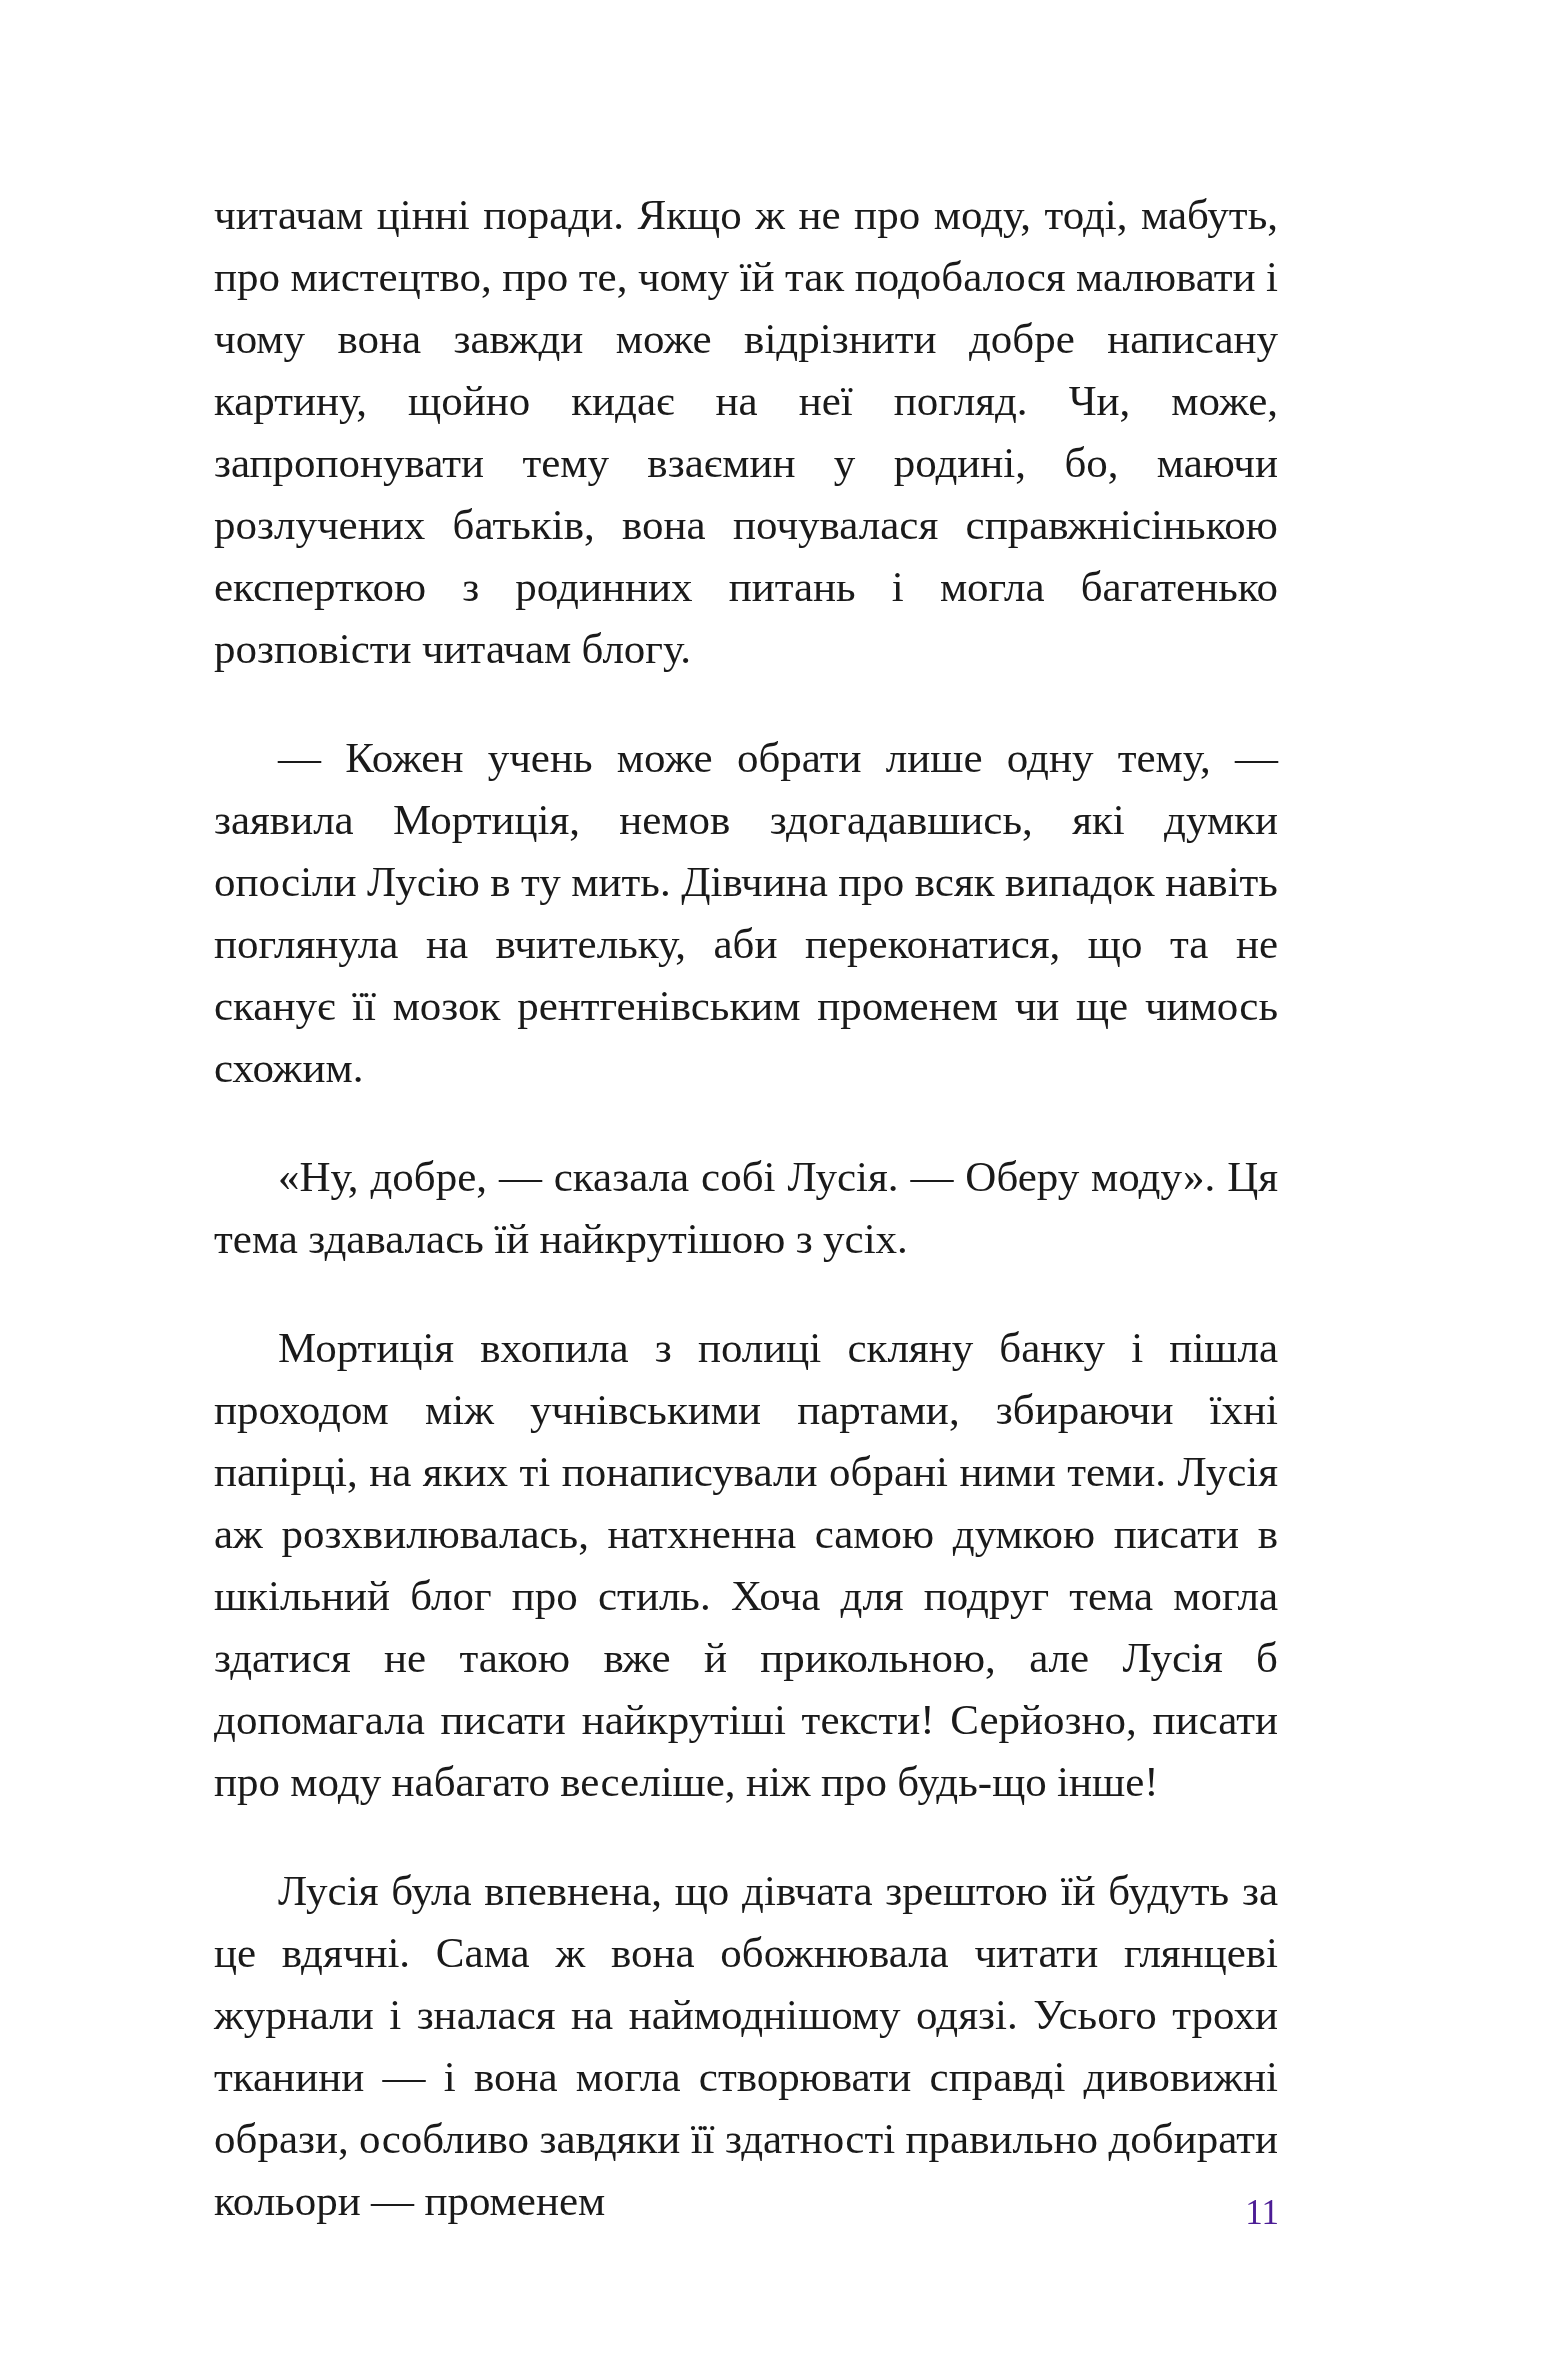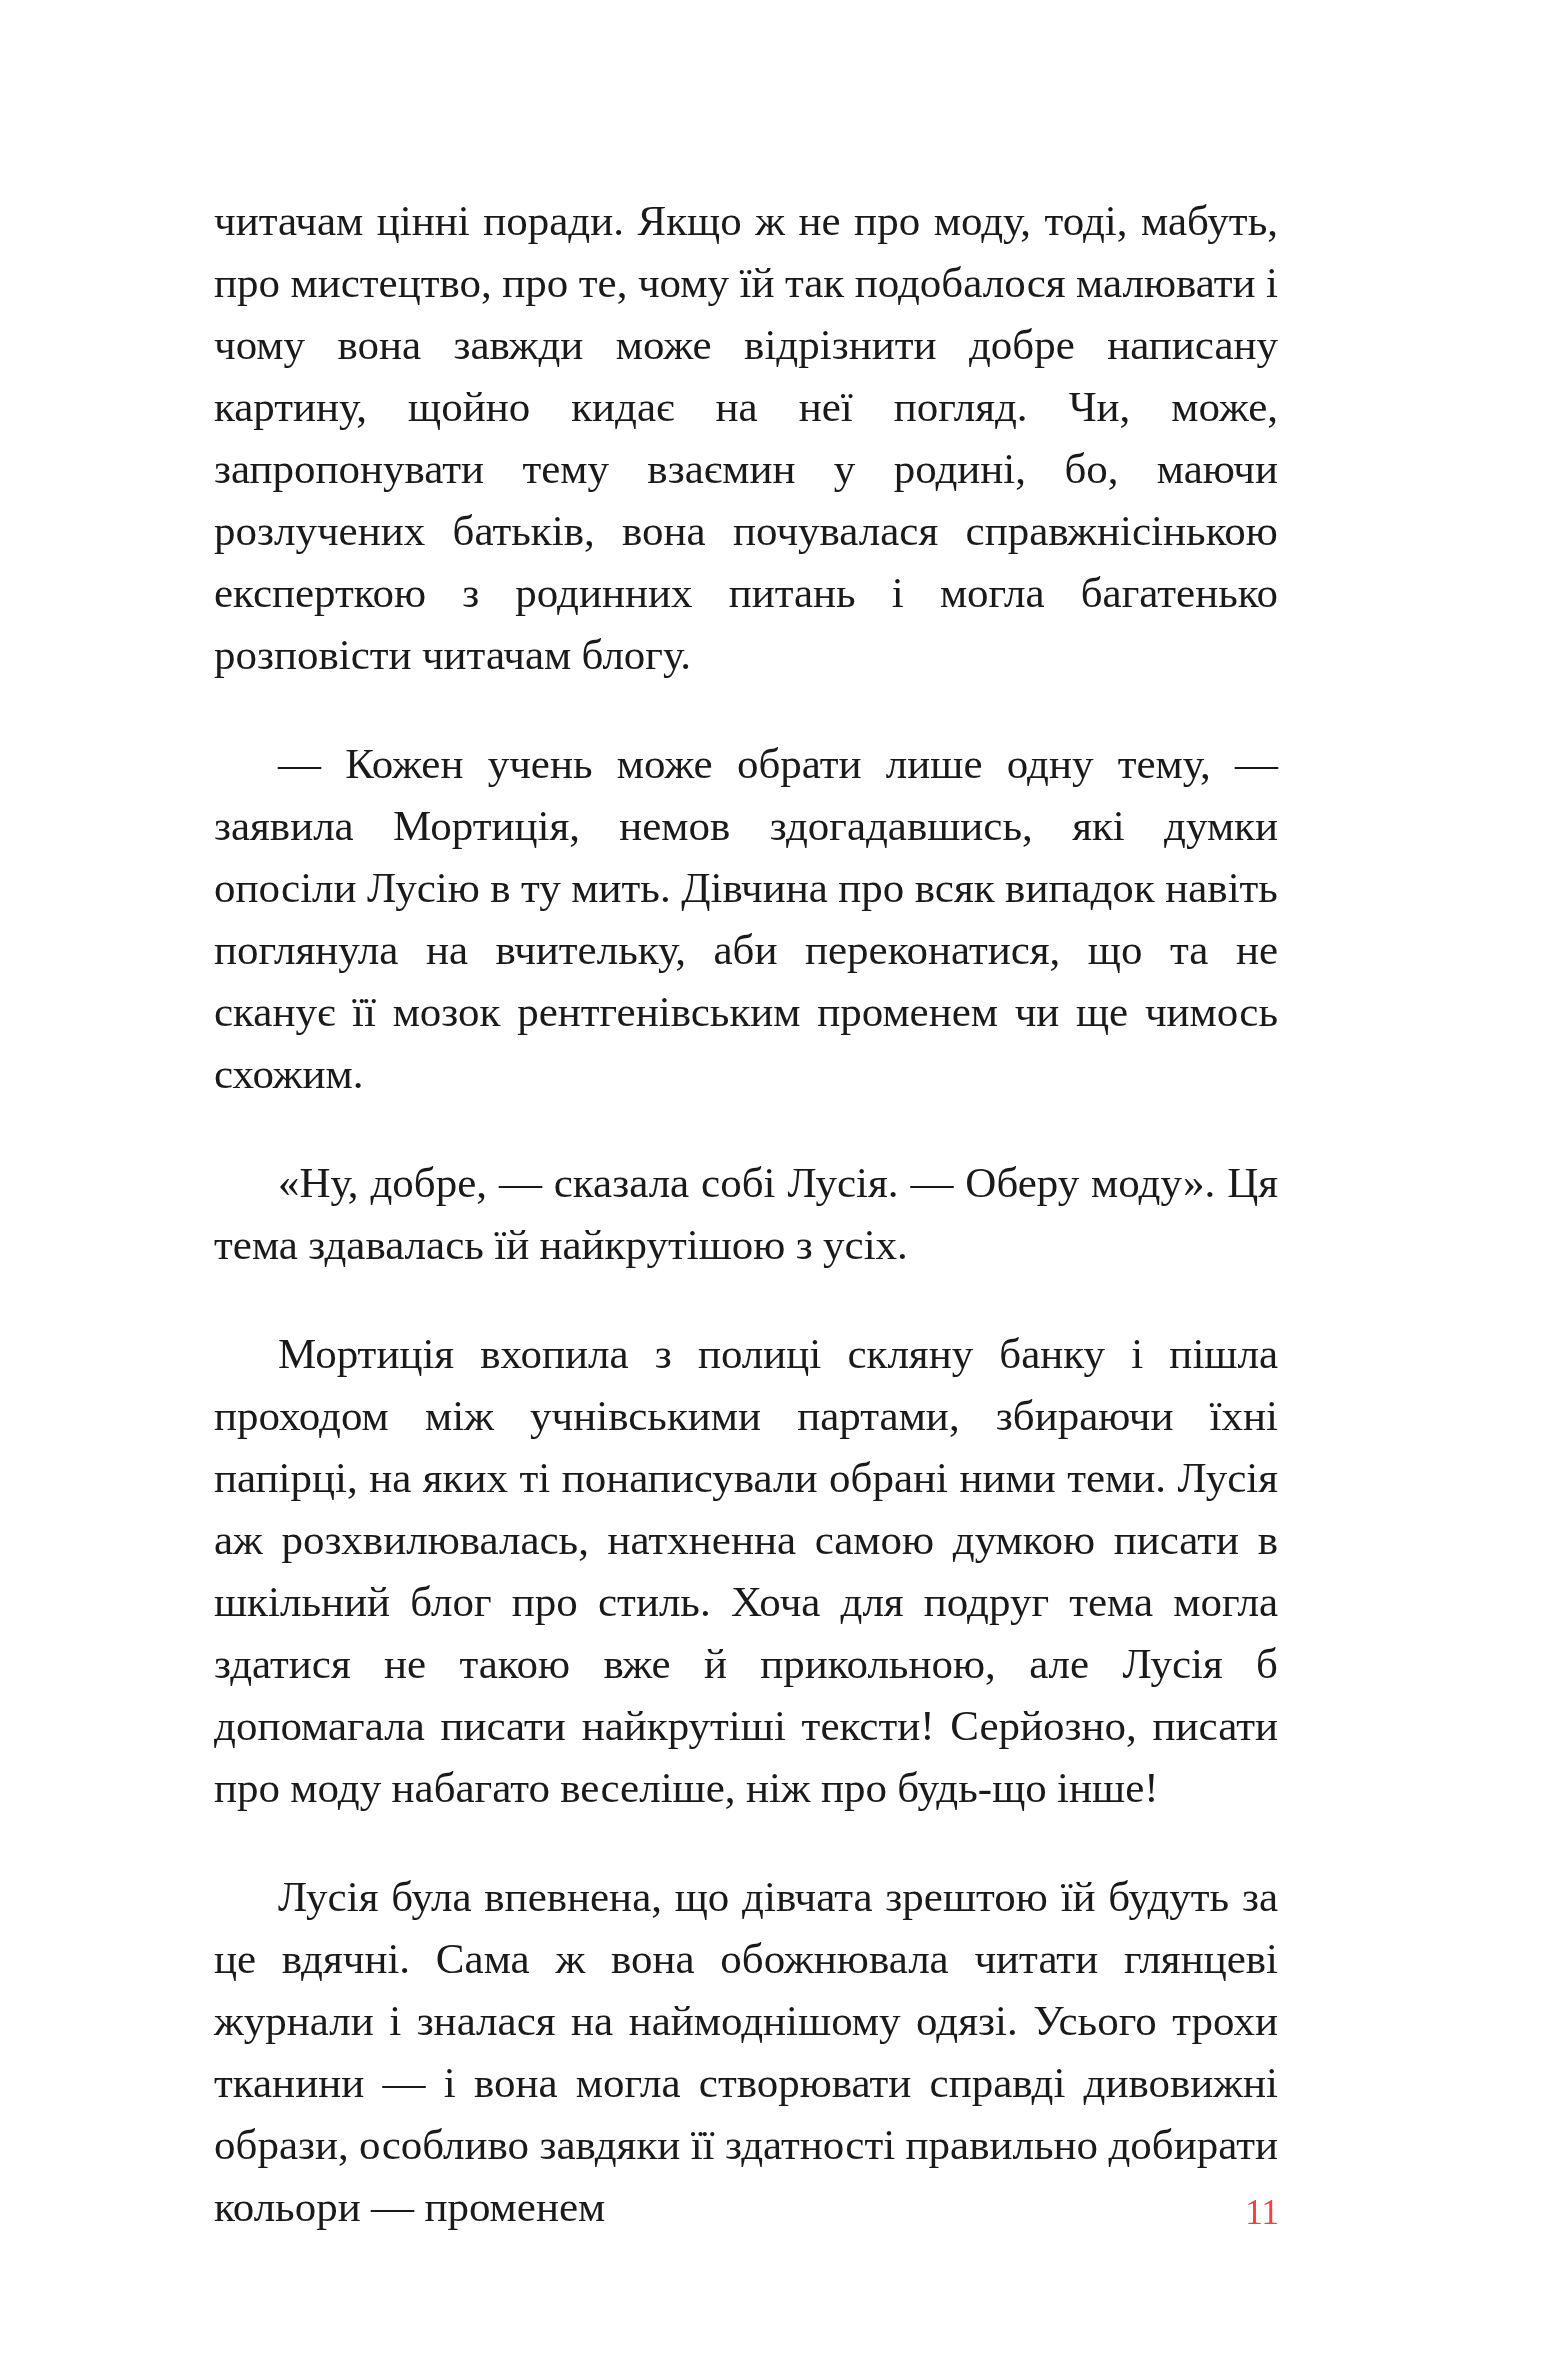--- a/index.html
+++ b/index.html
@@ -14,21 +14,21 @@
     width: 1546px;
     height: 2377px;
     background: #ffffff;
     overflow: hidden;
     box-sizing: border-box;
   }
 
   .text-block {
     position: absolute;
     left: 214px;
-    top: 190px;
+    top: 184px;
     width: 1064px;
   }
 
   .para {
     margin: 0;
     font-family: "Liberation Serif", "DejaVu Serif", serif;
     font-size: 43px;
     line-height: 62px;
     color: #1a1a1a;
     text-align: justify;
@@ -45,21 +45,21 @@
     margin-top: 47px;
   }
 
   .page-number {
     position: absolute;
     right: 267px;
     top: 2192px;
     font-family: "Liberation Serif", "DejaVu Serif", serif;
     font-size: 35px;
     line-height: 42px;
-    color: #ef4444;
+    color: #4c1d95;
     text-align: right;
   }
 </style>
 </head>
 <body>
 
 <div class="page">
 
   <div class="text-block">
     <p class="para">читачам цінні поради. Якщо ж не про моду, тоді, мабуть, про мистецтво, про те, чому їй так подобалося малювати і чому вона завжди може відрізнити добре написану картину, щойно кидає на неї погляд. Чи, може, запропонувати тему взаємин у родині, бо, маючи розлучених батьків, вона почувалася справжнісінькою експерткою з родинних питань і могла багатенько розповісти читачам блогу.</p>

